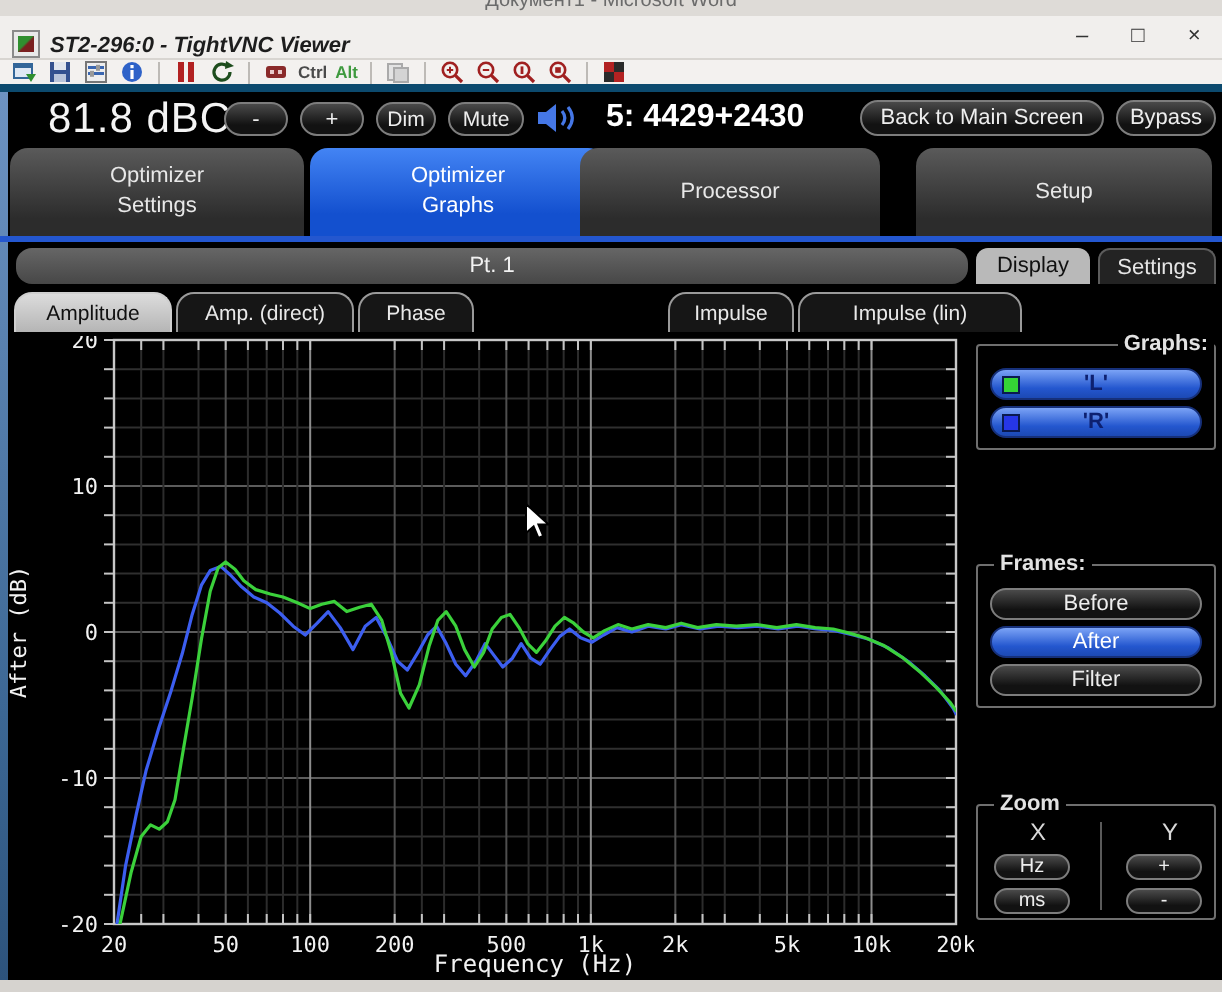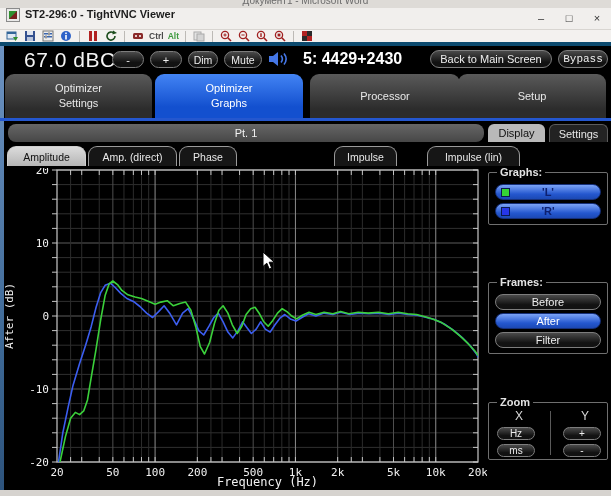--- a/index.html
+++ b/index.html
@@ -3,21 +3,21 @@
 <meta charset="utf-8">
 <style>
   * { margin:0; padding:0; box-sizing:border-box; }
   html,body { background:#888; }
   body { font-family:"Liberation Sans", sans-serif; }
   .screen { position:relative; width:611px; height:496px; overflow:hidden; background:#15803d; }
 
   
   .top-strip { position:absolute; left:0; top:0; width:611px; height:8px; background:#dedbd7; overflow:hidden; text-align:center; }
   .top-strip span { display:block; margin-top:-5px; font-size:10px; color:#6b6b6b; }
-  .titlebar { position:absolute; left:0; top:8px; width:611px; height:22px; background:#f1efed; display:flex; align-items:flex-start; border-bottom:1px solid #d8d5d1; }
+  .titlebar { position:absolute; left:0; top:8px; width:611px; height:22px; background:#f1efed; display:flex; align-items:flex-end; border-bottom:1px solid #d8d5d1;font-style:italic; }
   .titlebar .appicon { width:14px; height:14px; margin:0 5px 0 6px; background:#e9e9e9; border:1px solid #8a8a8a; position:relative; }
   .titlebar .appicon::after { content:""; position:absolute; left:2px; top:2px; width:8px; height:8px; background:linear-gradient(135deg,#2f8f2f 45%,#7a1f1f 55%); }
   .titlebar .ttl { font-size:11px; font-weight:bold; color:#1d1d1d; }
   .win-ctls { margin-left:auto; display:flex; }
   .win-ctls span { width:28px; text-align:center; font-size:11px; color:#333; line-height:21px; cursor:default; }
   .toolbar { position:absolute; left:0; top:30px; width:611px; height:16px; background:#f3f1ef; display:flex; align-items:center; gap:4px; padding-left:5px; border-bottom:4px solid #0c4a6e; }
   .tbi { width:14px; height:13px; display:flex; align-items:center; justify-content:center; }
   .tbt { font-size:8.5px; font-weight:bold; }
   .tsep { width:1px; height:11px; background:#bdbab6; margin:0 2px; }
 
@@ -32,21 +32,21 @@
   
   .status { position:absolute; left:0; top:0; width:611px; height:26px; }
   .lvl { position:absolute; left:24px; top:2px; font-size:21px; color:#f4f4f4; letter-spacing:0.5px; }
   .sb-minus { position:absolute; left:112px; top:5px; width:32px; height:17px; }
   .sb-plus  { position:absolute; left:150px; top:5px; width:32px; height:17px; }
   .sb-dim   { position:absolute; left:188px; top:5px; width:30px; height:17px; font-size:10.5px; }
   .sb-mute  { position:absolute; left:224px; top:5px; width:38px; height:17px; font-size:10.5px; }
   .sb-spk   { position:absolute; left:268px; top:5px; }
   .sb-preset{ position:absolute; left:303px; top:4px; font-size:16px; font-weight:bold; color:#fff; }
   .sb-back  { position:absolute; left:430px; top:4px; width:122px; height:18px; font-size:11px; }
-  .sb-byp   { position:absolute; left:558px; top:4px; width:50px; height:18px; font-size:11px;font-family:Liberation Mono, monospace; }
+  .sb-byp   { position:absolute; left:558px; top:4px; width:50px; height:18px; font-size:11px; }
 
   
   .main-tab { position:absolute; top:28px; height:44px; border-radius:9px 9px 0 0;
               background:linear-gradient(#5a5a5a,#2c2c2c 80%); color:#e8e8e8; font-size:11px;
               display:flex; align-items:center; justify-content:center; text-align:center; white-space:pre-line; line-height:1.35; cursor:default; }
   .main-tab.sel { background:linear-gradient(#4384f4,#1350cf 75%); color:#fff; }
   .blue-rule { position:absolute; left:0; top:72px; width:611px; height:3px; background:#2457cf; }
 
   
   .pt1 { position:absolute; left:8px; top:78px; width:476px; height:18px; border-radius:8px;
@@ -58,21 +58,21 @@
   
   .gtab { position:absolute; top:100px; height:20px; border:1px solid #9a9a9a; border-bottom:none; border-radius:9px 9px 0 0;
           background:#161616; color:#e9e9e9; font-size:10.5px; display:flex; align-items:center; justify-content:center; cursor:default; }
   .gtab.sel { background:linear-gradient(#dcdcdc,#b5b5b5); color:#101010; border-color:#cfcfcf; }
 
   .graph-wrap { position:absolute; left:0; top:122px; width:487px; height:322px; }
 
   
   fieldset.sp { position:absolute; left:488px; width:120px; border:1px solid #6f6f6f; border-radius:2px; padding:3px 4px 5px 4px; background:transparent; }
   fieldset.sp legend { font-size:11px; font-weight:bold; color:#e2e2e2; padding:0 3px; margin-left:4px; }
-  .fs-graphs { top:120px; }
+  .fs-graphs { top:120px;text-align:right; }
   .fs-frames { top:230px; }
   .fs-zoom   { top:350px; height:64px; }
   .lr { position:relative; height:16px; margin:3px 2px 0 2px; font-size:11px; font-weight:bold; color:#0d2070; }
   .lr .ind { position:absolute; left:5px; top:3px; width:9px; height:9px; border:1px solid #0a1a50; }
   .fr { height:16px; margin:3px 2px 0 2px; font-size:11px; }
   .zoomgrid { position:relative; height:44px; }
   .zdiv { position:absolute; left:57px; top:0; width:1px; height:44px; background:#5a5a5a; }
   .zhdr { position:absolute; top:-2px; font-size:12px; color:#d8d8d8; }
   .zx { left:22px; } .zy { left:88px; }
   .zbtn { position:absolute; width:38px; height:13px; font-size:10px; border-radius:7px; }
@@ -198,52 +198,52 @@
           <rect x="1" y="6" width="5" height="5" fill="#2a2a2a"></rect>
           <rect x="6" y="6" width="5" height="5" fill="#b22222"></rect>
         </svg>
       </span>
   </div>
 
   <div class="remote">
     <div class="left-edge"></div>
 
     <div class="status">
-      <span class="lvl">67.0 dBC</span>
+      <span class="lvl">81.8 dBC</span>
       <span class="pill sb-minus">-</span>
       <span class="pill sb-plus">+</span>
       <span class="pill sb-dim">Dim</span>
       <span class="pill sb-mute">Mute</span>
       <span class="sb-spk"><svg width="24" height="16" viewBox="0 0 24 16">
             <polygon points="1,5 5,5 10,1 10,15 5,11 1,11" fill="#4577e6"></polygon>
             <path d="M13,4.5 Q15.8,8 13,11.5" stroke="#4577e6" fill="none" stroke-width="1.6"></path>
             <path d="M16,2.5 Q20.3,8 16,13.5" stroke="#4577e6" fill="none" stroke-width="1.6"></path>
           </svg></span>
       <span class="sb-preset">5: 4429+2430</span>
       <span class="pill sb-back">Back to Main Screen</span>
       <span class="pill sb-byp">Bypass</span>
     </div>
 
     <div class="main-tab" style="left:5px; width:147px;">Optimizer
 Settings</div>
     <div class="main-tab sel" style="left:155px; width:148px;">Optimizer
 Graphs</div>
-    <div class="main-tab" style="left:310px; width:150px;">Processor</div>
+    <div class="main-tab" style="left:290px; width:150px;">Processor</div>
     <div class="main-tab" style="left:458px; width:148px;">Setup</div>
     <div class="blue-rule"></div>
 
     <div class="pt1">Pt. 1</div>
     <div class="ptab sel" style="left:488px; width:57px;">Display</div>
     <div class="ptab uns" style="left:549px; width:59px;">Settings</div>
 
     <div class="gtab sel" style="left:7px; width:79px;">Amplitude</div>
     <div class="gtab" style="left:88px; width:89px;">Amp. (direct)</div>
     <div class="gtab" style="left:179px; width:58px;">Phase</div>
     <div class="gtab" style="left:334px; width:63px;">Impulse</div>
-    <div class="gtab" style="left:399px; width:93px;margin-left:28px;">Impulse (lin)</div>
+    <div class="gtab" style="left:399px; width:112px;">Impulse (lin)</div>
 
     <div class="graph-wrap">
       <svg id="graph-svg" width="487" height="322">
           <line x1="57" x2="478" y1="294" y2="294" stroke="#5c5c5c" stroke-width="1"></line>
           <line x1="57" x2="478" y1="279.4" y2="279.4" stroke="#2f2f2f" stroke-width="1"></line>
           <line x1="57" x2="478" y1="264.8" y2="264.8" stroke="#2f2f2f" stroke-width="1"></line>
           <line x1="57" x2="478" y1="250.2" y2="250.2" stroke="#2f2f2f" stroke-width="1"></line>
           <line x1="57" x2="478" y1="235.60000000000002" y2="235.60000000000002" stroke="#2f2f2f" stroke-width="1"></line>
           <line x1="57" x2="478" y1="221" y2="221" stroke="#5c5c5c" stroke-width="1"></line>
           <line x1="57" x2="478" y1="206.39999999999998" y2="206.39999999999998" stroke="#2f2f2f" stroke-width="1"></line>

